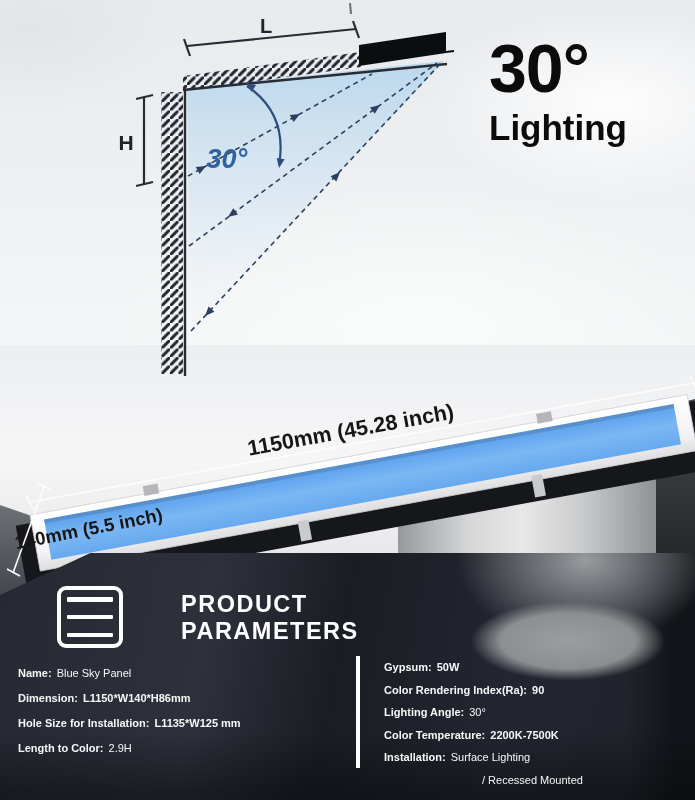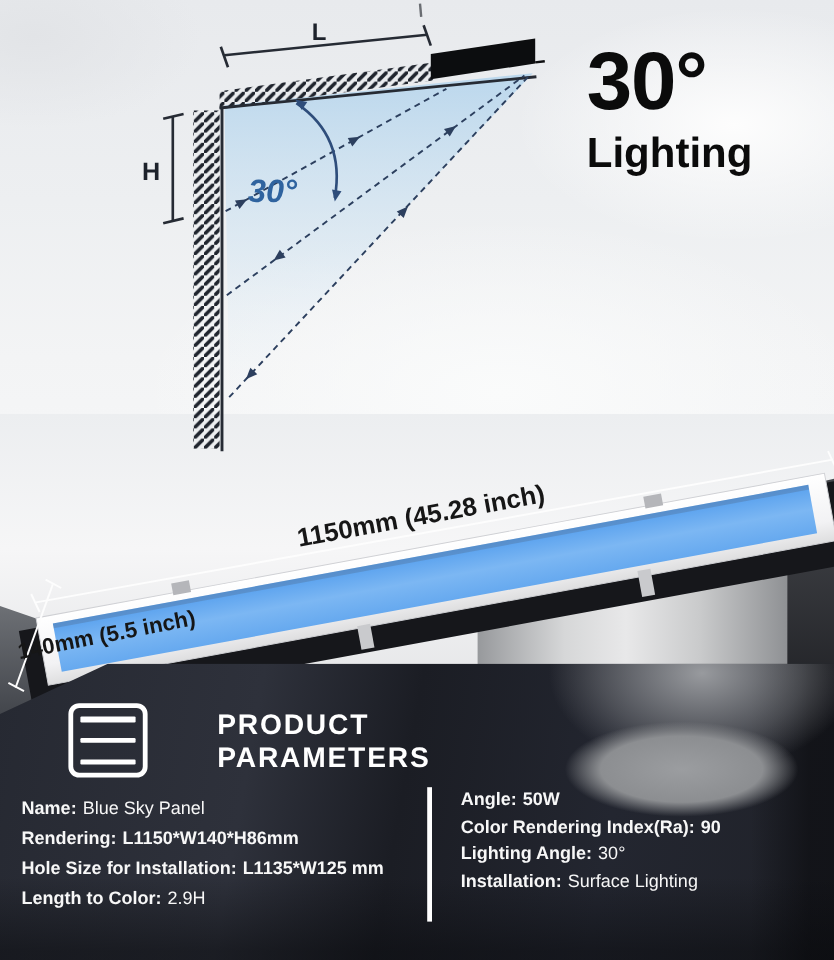--- a/index.html
+++ b/index.html
@@ -37,21 +37,21 @@
       linear-gradient(100deg, #262932 0%, #2e313b 30%, #1b1d24 48%, #232630 72%, #202229 100%);
   }
   .params-title{position:absolute;left:57px;top:33px;display:flex;align-items:center;gap:32px;}
   .list-icon{
     width:46px;height:40px;border:4px solid #ffffff;border-radius:9px;
     display:flex;flex-direction:column;justify-content:space-between;
     padding:7px 6px;background:transparent;
   }
   .list-icon .bar{height:4.5px;background:#ffffff;border-radius:1px;}
   .title-text{margin-left:26px;font-weight:bold;font-size:23.5px;line-height:27px;letter-spacing:1.5px;color:#ffffff;margin-top:2px;}
-  .specs{position:absolute;font-size:15px;}
+  .specs{position:absolute;font-size:11px;}
   .specs-left{left:18px;top:108px;line-height:25px;}
   .specs-right{left:384px;top:103px;line-height:22.5px;}
   .spec-label{font-weight:bold;}
   .spec-value{margin-left:5px;}
   .spec-value.vb{font-weight:bold;}
   .spec-value.indent{margin-left:0;padding-left:98px;}
   .divider{position:absolute;left:356px;top:103px;width:3.5px;height:112px;background:#ffffff;}
 </style>
 </head>
 <body>
@@ -203,28 +203,30 @@
         <div class="bar"></div>
       </div>
       <div class="title-text">
         <div>PRODUCT</div>
         <div>PARAMETERS</div>
       </div>
     </div>
 
     <div class="specs specs-left">
       <div class="spec-row"><span class="spec-label">Name:</span><span class="spec-value">Blue Sky Panel</span></div>
-      <div class="spec-row"><span class="spec-label">Rendering:</span><span class="spec-value vb">L1150*W140*H86mm</span></div>
+      <div class="spec-row"><span class="spec-label">Dimension:</span><span class="spec-value vb">L1150*W140*H86mm</span></div>
       <div class="spec-row"><span class="spec-label">Hole Size for Installation:</span><span class="spec-value vb">L1135*W125 mm</span></div>
       <div class="spec-row"><span class="spec-label">Length to Color:</span><span class="spec-value">2.9H</span></div>
     </div>
 
     <div class="divider"></div>
 
     <div class="specs specs-right">
-      <div class="spec-row"><span class="spec-label">Angle:</span><span class="spec-value vb">50W</span></div>
+      <div class="spec-row"><span class="spec-label">Gypsum:</span><span class="spec-value vb">50W</span></div>
       <div class="spec-row"><span class="spec-label">Color Rendering Index(Ra):</span><span class="spec-value vb">90</span></div>
       <div class="spec-row"><span class="spec-label">Lighting Angle:</span><span class="spec-value">30°</span></div>
+      <div class="spec-row"><span class="spec-label">Color Temperature:</span><span class="spec-value vb">2200K-7500K</span></div>
       <div class="spec-row"><span class="spec-label">Installation:</span><span class="spec-value">Surface Lighting</span></div>
+      <div class="spec-row"><span class="spec-value indent">/ Recessed Mounted</span></div>
     </div>
 
   </div>
 </div>
 
 </body></html>

